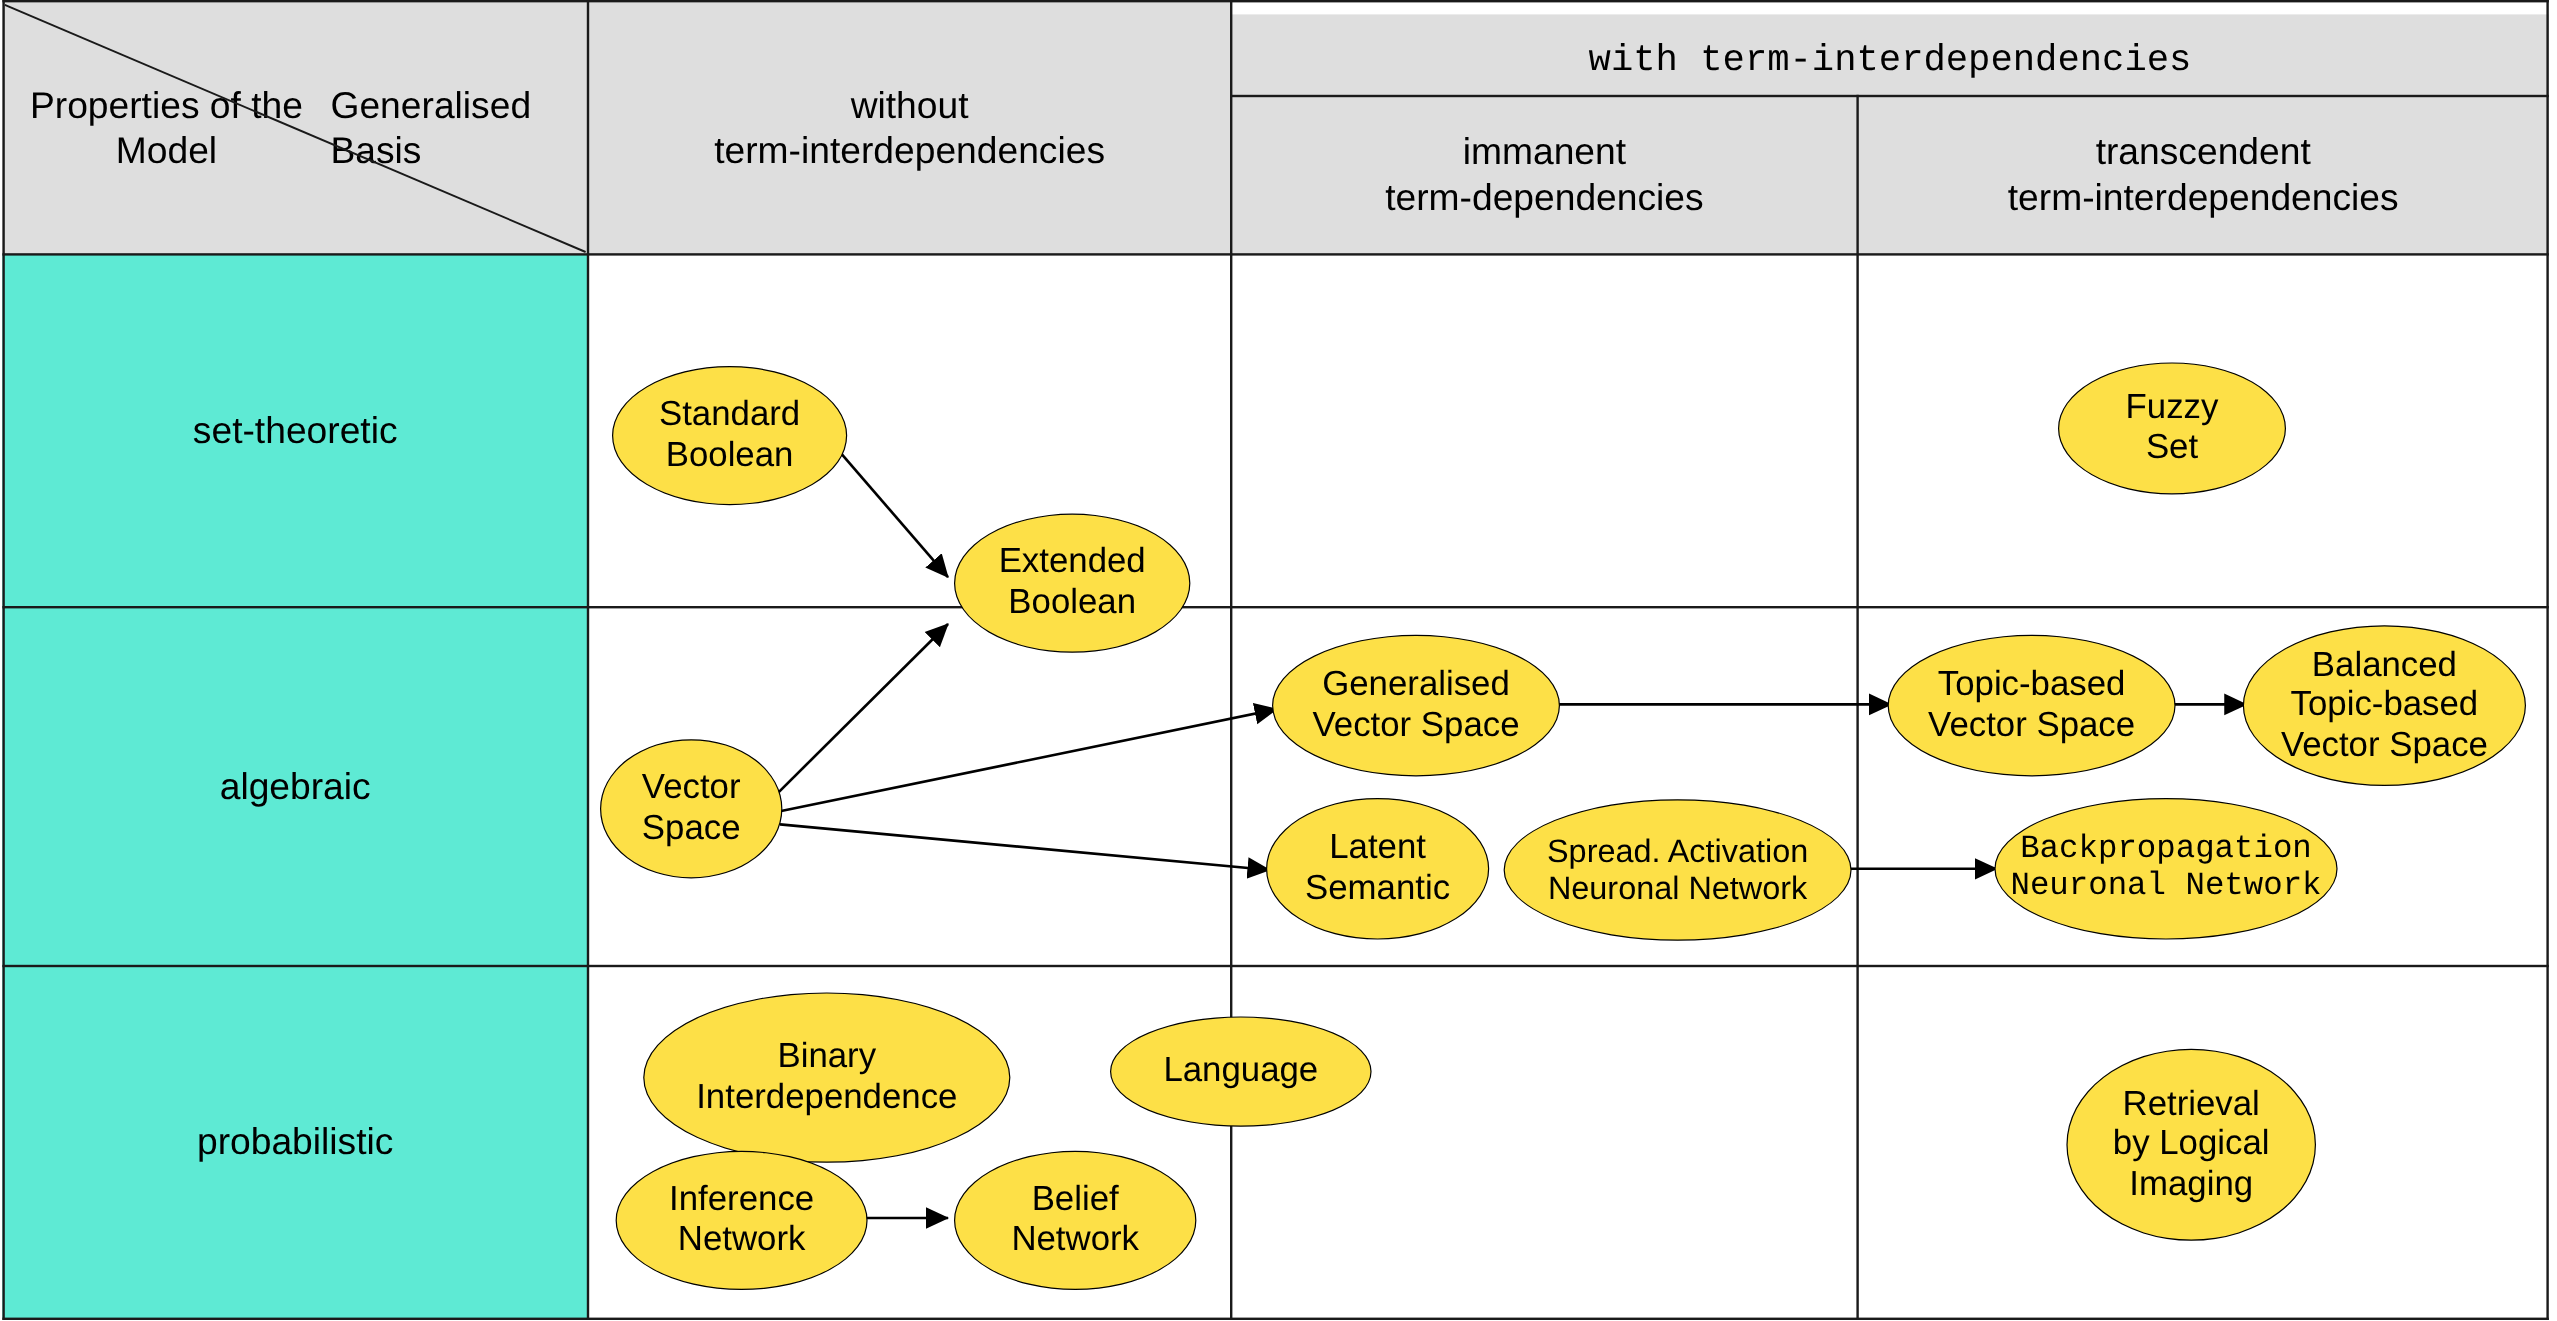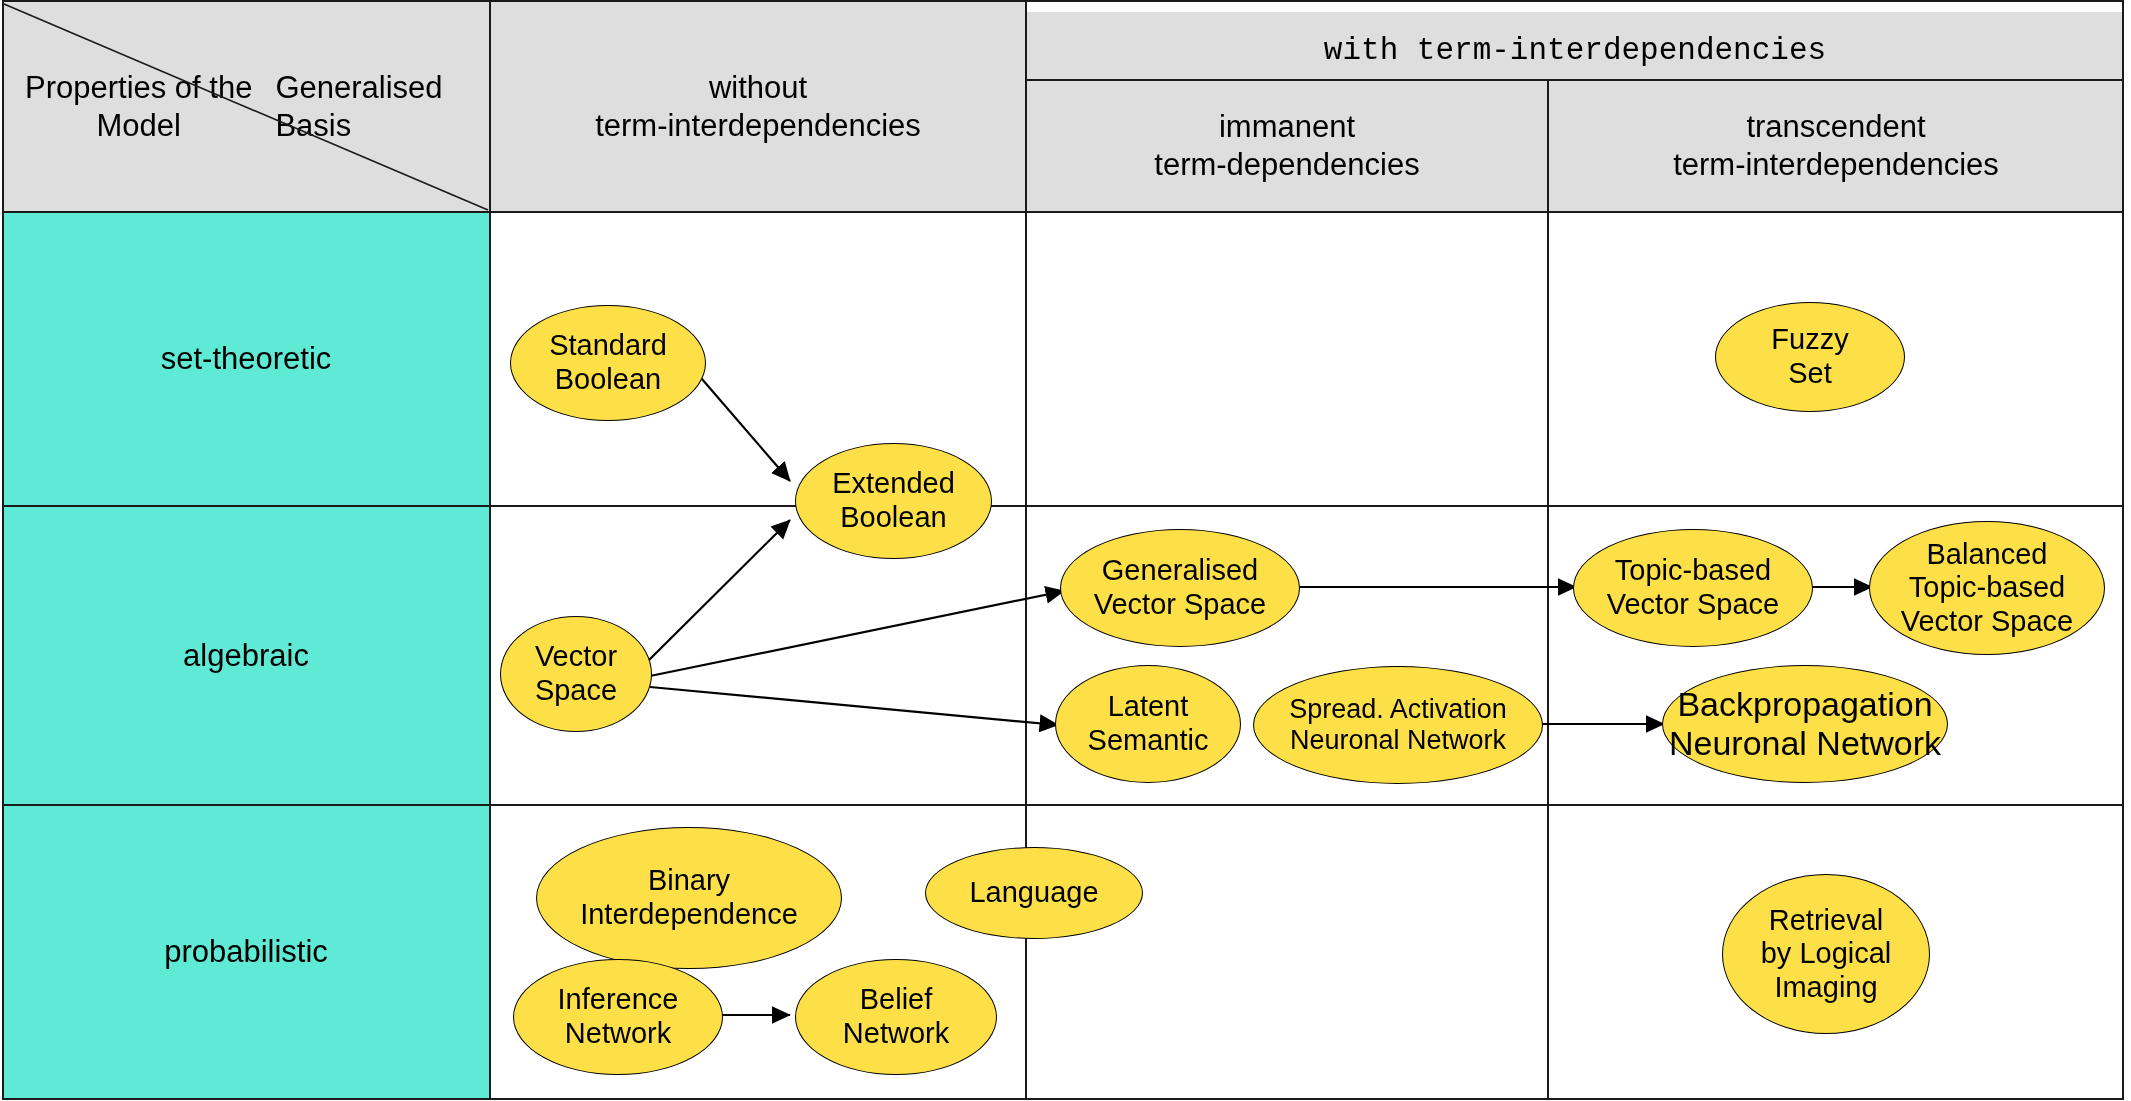--- a/index.html
+++ b/index.html
@@ -154,21 +154,21 @@
     <line x1="1540" y1="724" x2="1664" y2="724" stroke="#000000" stroke-width="2.2" marker-end="url(#ah)"></line>
 
     <line x1="722" y1="1015" x2="790" y2="1015" stroke="#000000" stroke-width="2.2" marker-end="url(#ah)"></line>
   </svg>
 
   <div class="node" style="left:510px;top:305px;width:196px;height:116px;">
     <span class="node-label">Standard
 Boolean</span>
   </div>
 
-  <div class="node" style="left:795px;top:443px;width:197px;height:116px;">
+  <div class="node" style="left:795px;top:428px;width:197px;height:116px;">
     <span class="node-label">Extended
 Boolean</span>
   </div>
 
   <div class="node" style="left:1715px;top:302px;width:190px;height:110px;">
     <span class="node-label">Fuzzy
 Set</span>
   </div>
 
   <div class="node" style="left:500px;top:616px;width:152px;height:116px;">
@@ -195,21 +195,21 @@
     <span class="node-label">Topic-based
 Vector Space</span>
   </div>
 
   <div class="node" style="left:1869px;top:521px;width:236px;height:134px;font-size:29px;">
     <span class="node-label">Balanced
 Topic-based
 Vector Space</span>
   </div>
 
-  <div class="node" style="left:1662px;top:665px;width:286px;height:118px;font-size:34px;">
+  <div class="node" style="left:1662px;top:665px;width:286px;height:118px;font-size:27px;font-family:Liberation Mono, monospace;">
     <span class="node-label">Backpropagation
 Neuronal Network</span>
   </div>
 
   <div class="node" style="left:536px;top:827px;width:306px;height:142px;">
     <span class="node-label">Binary
 Interdependence</span>
   </div>
 
   <div class="node" style="left:925px;top:847px;width:218px;height:92px;">

